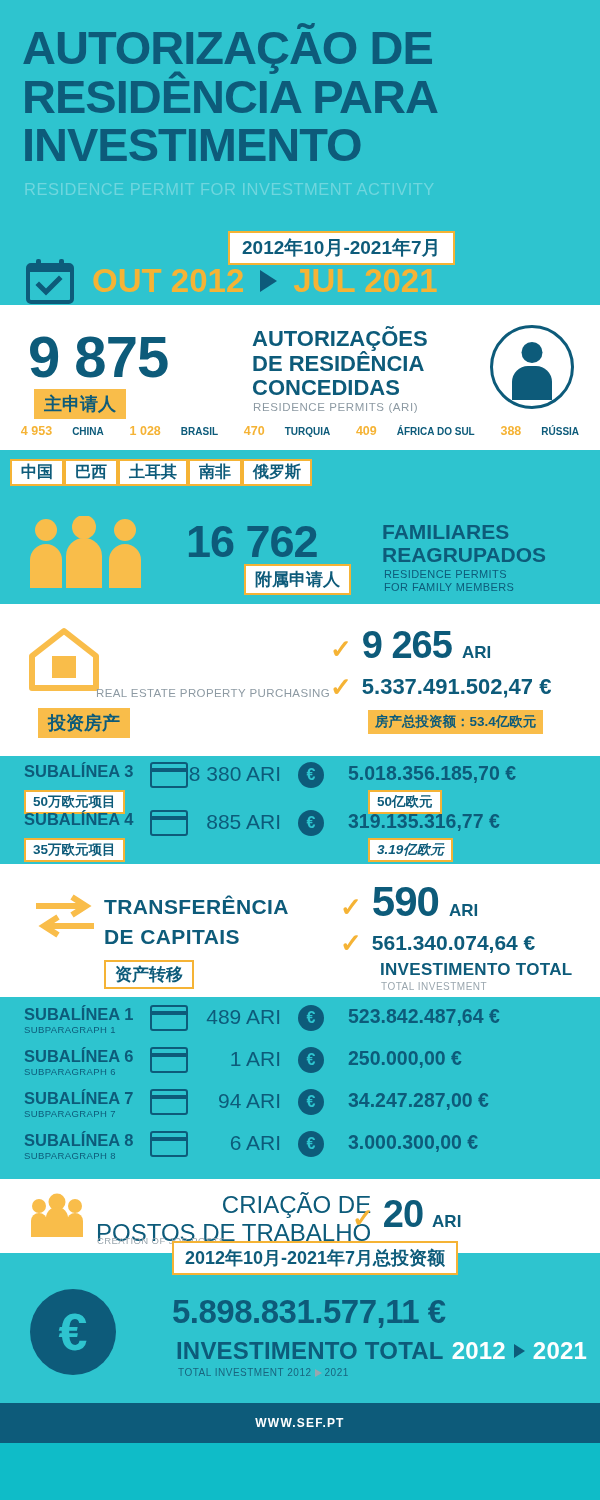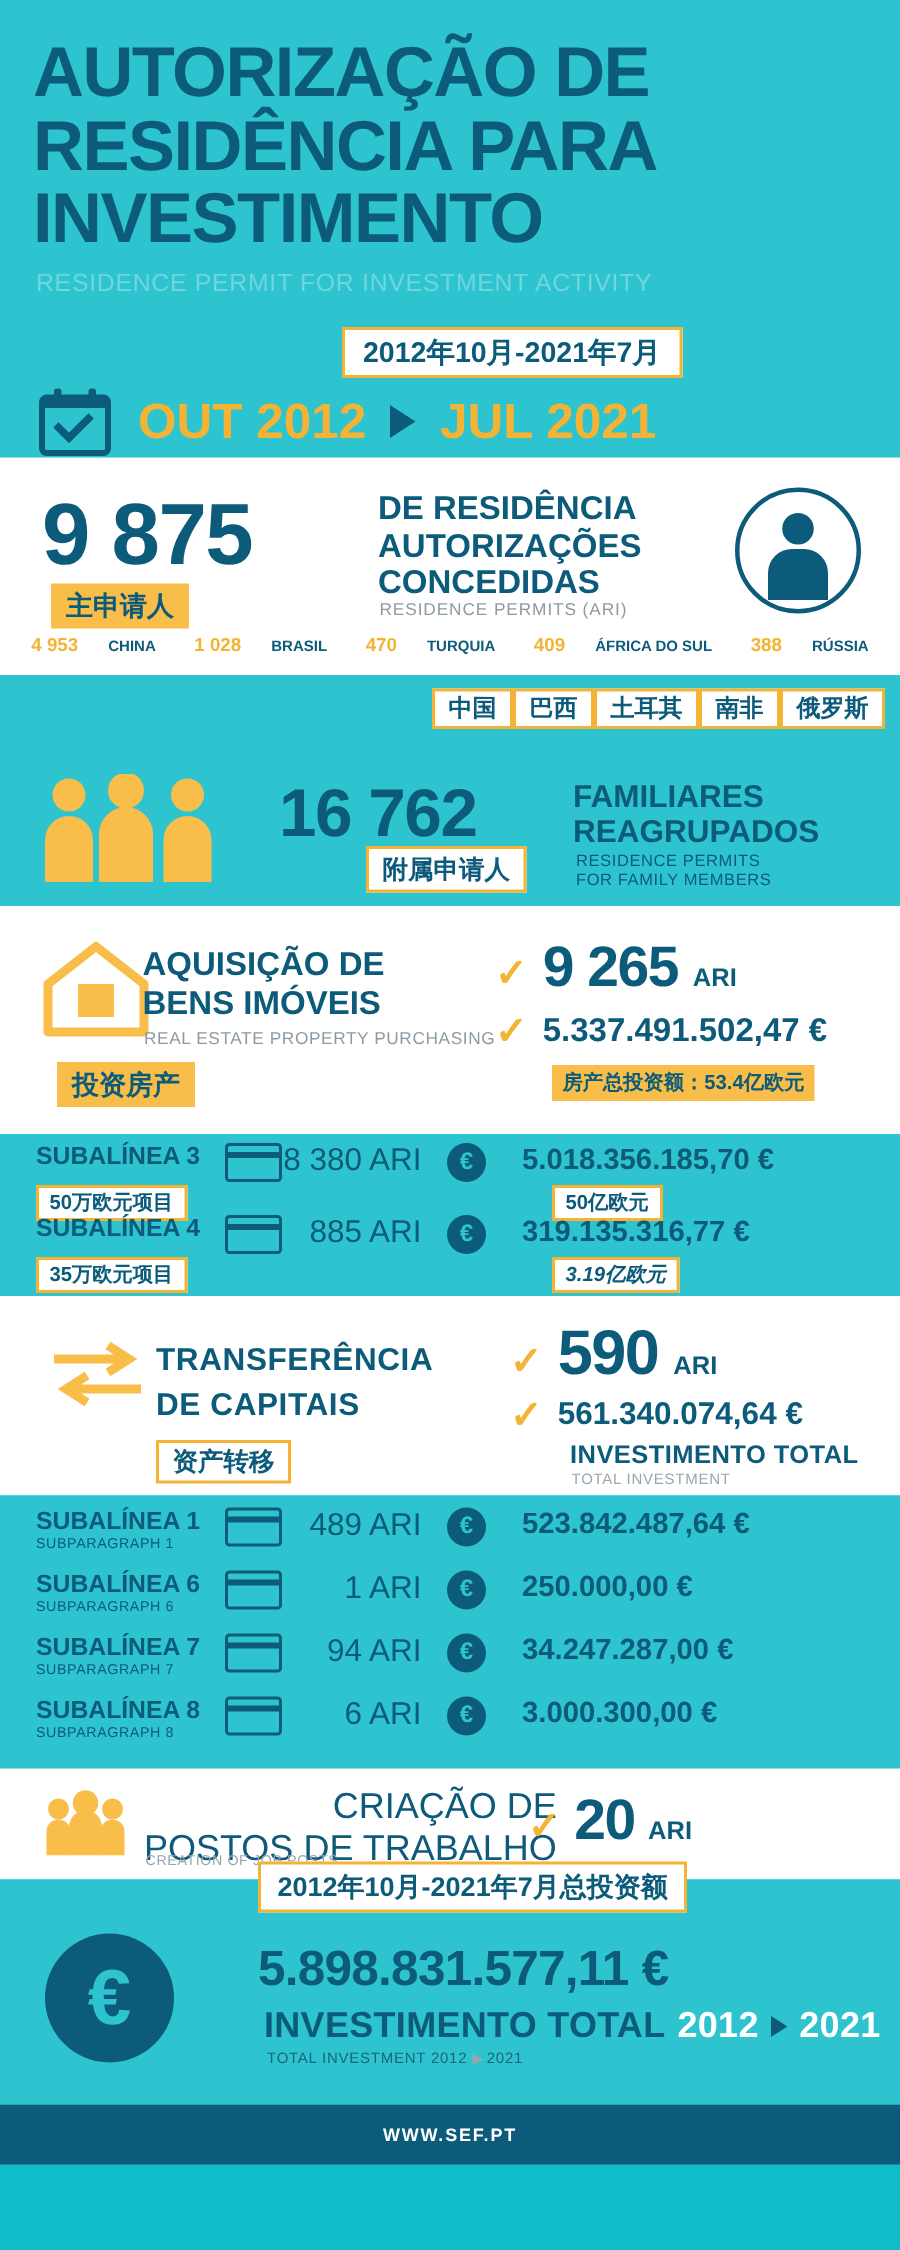--- a/index.html
+++ b/index.html
@@ -25,21 +25,21 @@
   }
   .title div{margin-bottom:4px;}
   .subtitle{
     color:#6fd6de;
     font-size:16.5px;
     letter-spacing:0.5px;
     padding:8px 0 0 24px;
     font-weight:normal;
   }
   .cn-banner{
-    position:absolute;left:228px;top:218px;
+    position:absolute;left:228px;top:231px;
     background:#ffffff;border:2px solid #f5b335;
     color:#0d5b7a;font-size:19px;font-weight:bold;
     padding:2px 12px;
   }
   .dateline{
     position:absolute;left:92px;top:262px;
     color:#f5b335;font-weight:bold;font-size:33px;letter-spacing:0px;
     display:flex;align-items:center;gap:12px;
   }
   .tri{
@@ -66,21 +66,21 @@
   .permits-sub{position:absolute;left:253px;top:96px;color:#8d9aa3;font-size:11.5px;letter-spacing:0.6px;}
   .avatar{position:absolute;right:26px;top:20px;width:78px;height:78px;border:3px solid #0d5b7a;border-radius:50%;}
   .avatar .head{position:absolute;left:50%;top:14px;transform:translateX(-50%);width:21px;height:21px;border-radius:50%;background:#0d5b7a;}
   .avatar .body{position:absolute;left:50%;top:38px;transform:translateX(-50%);width:40px;height:34px;border-radius:16px 16px 0 0;background:#0d5b7a;}
 
   .countries{position:absolute;left:0;top:116px;width:600px;display:flex;justify-content:space-around;align-items:baseline;padding:0 8px;box-sizing:border-box;}
   .c-item{text-align:center;}
   .c-num{color:#f5b335;font-weight:bold;font-size:12.5px;}
   .c-name{color:#0d5b7a;font-weight:bold;font-size:10px;margin-left:20px;}
 
-  .cn-countries{background:#2ec4cf;height:44px;display:flex;justify-content:flex-end;align-items:center;padding:0 10px;box-sizing:border-box;}
+  .cn-countries{background:#2ec4cf;height:44px;display:flex;justify-content:flex-start;align-items:center;padding:0 10px;box-sizing:border-box;}
   .cn-countries .cbox{background:#ffffff;border:2px solid #f5b335;color:#0d5b7a;font-weight:bold;font-size:16px;padding:1px 9px;}
 
   
   .family{height:110px;background:#2ec4cf;position:relative;}
   .fam-num{position:absolute;left:186px;top:22px;font-size:45px;font-weight:bold;color:#0d5b7a;letter-spacing:-1px;}
   .fam-t1{position:absolute;left:382px;top:26px;font-size:21px;font-weight:bold;color:#0d5b7a;line-height:1.1;}
   .fam-t2{position:absolute;left:384px;top:74px;font-size:11px;color:#0d5b7a;line-height:1.2;letter-spacing:0.4px;}
   .fam-tag{position:absolute;left:244px;top:70px;background:#ffffff;border:2px solid #f5b335;color:#0d5b7a;font-weight:bold;font-size:17px;padding:2px 9px;}
   .people{position:absolute;left:24px;top:22px;width:135px;height:72px;}
 
@@ -175,22 +175,22 @@
       <span>OUT 2012</span>
       <span class="tri"></span>
       <span>JUL 2021</span>
     </div>
   </div>
 
   <div class="permits sec">
     <div class="big9875">9 875</div>
     <div class="tagbox">主申请人</div>
     <div class="permits-txt">
+      <div>AUTORIZAÇÕES</div>
       <div>DE RESIDÊNCIA</div>
-      <div>AUTORIZAÇÕES</div>
       <div>CONCEDIDAS</div>
     </div>
     <div class="permits-sub">RESIDENCE PERMITS (ARI)</div>
 
     <div class="avatar">
       <div class="head"></div>
       <div class="body"></div>
     </div>
 
     <div class="countries">
@@ -239,24 +239,20 @@
       <div>FOR FAMILY MEMBERS</div>
     </div>
     <div class="fam-tag">附属申请人</div>
   </div>
 
   <div class="realestate sec">
     <svg class="house" viewBox="0 0 72 66">
       <path d="M4 30 L36 5 L68 30 V62 H4 Z" fill="none" stroke="#f9bd4a" stroke-width="6" stroke-linejoin="round"></path>
       <rect x="24" y="30" width="24" height="22" fill="#f9bd4a"></rect>
     </svg>
-    <div class="re-t">
-      <div>AQUISIÇÃO DE</div>
-      <div>BENS IMÓVEIS</div>
-    </div>
     <div class="re-sub">REAL ESTATE PROPERTY PURCHASING</div>
     <div class="tagbox re-tag">投资房产</div>
 
     <div class="re-r1">
       <span class="chk">✓</span>
       <span class="re-num">9 265</span>
       <span class="re-ari">ARI</span>
     </div>
     <div class="re-r2">
       <span class="chk">✓</span>

